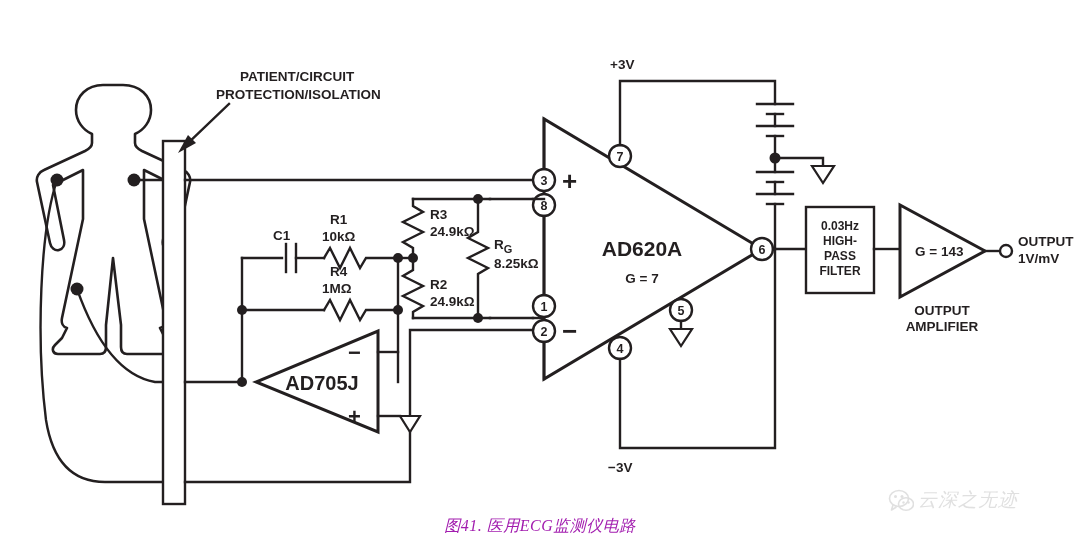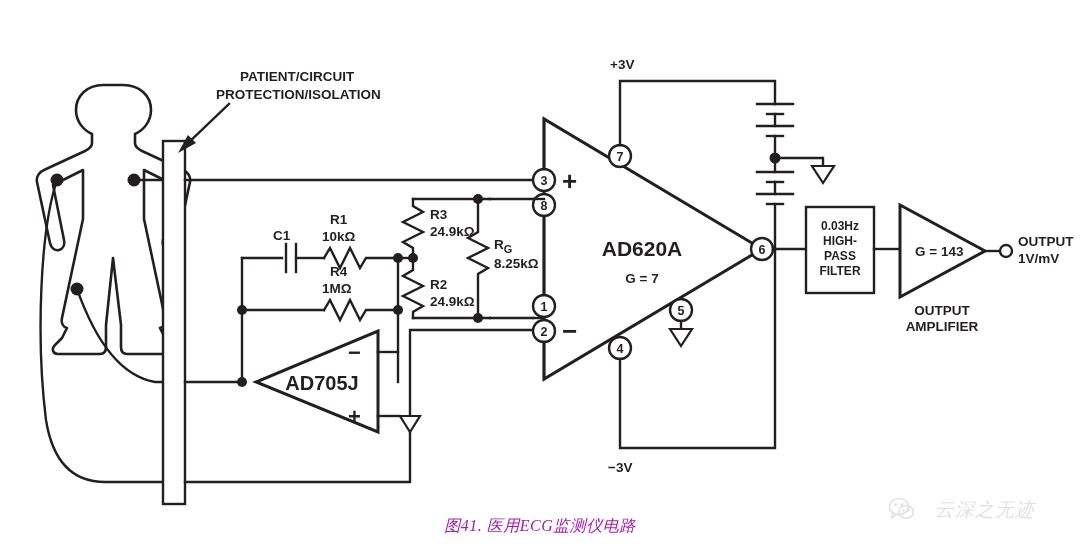--- a/index.html
+++ b/index.html
@@ -102,24 +102,24 @@
     font-family: "Liberation Serif", serif;
     font-style: italic;
     font-weight: normal;
     font-size: 16px;
     color: #a21caf;
     letter-spacing: 0.5px;
   }
   .watermark {
     position: absolute;
     left: 888px;
-    top: 497px;
+    top: 487px;
     display: flex;
-    align-items: flex-start;
-    gap: 21px;
+    align-items: flex-end;
+    gap: 4px;
     opacity: 0.30;
   }
   .watermark .wm-text {
     font-family: "Liberation Serif", serif;
     font-style: italic;
     font-weight: normal;
     font-size: 19px;
     color: #9a9a9a;
     letter-spacing: 1px;
   }

